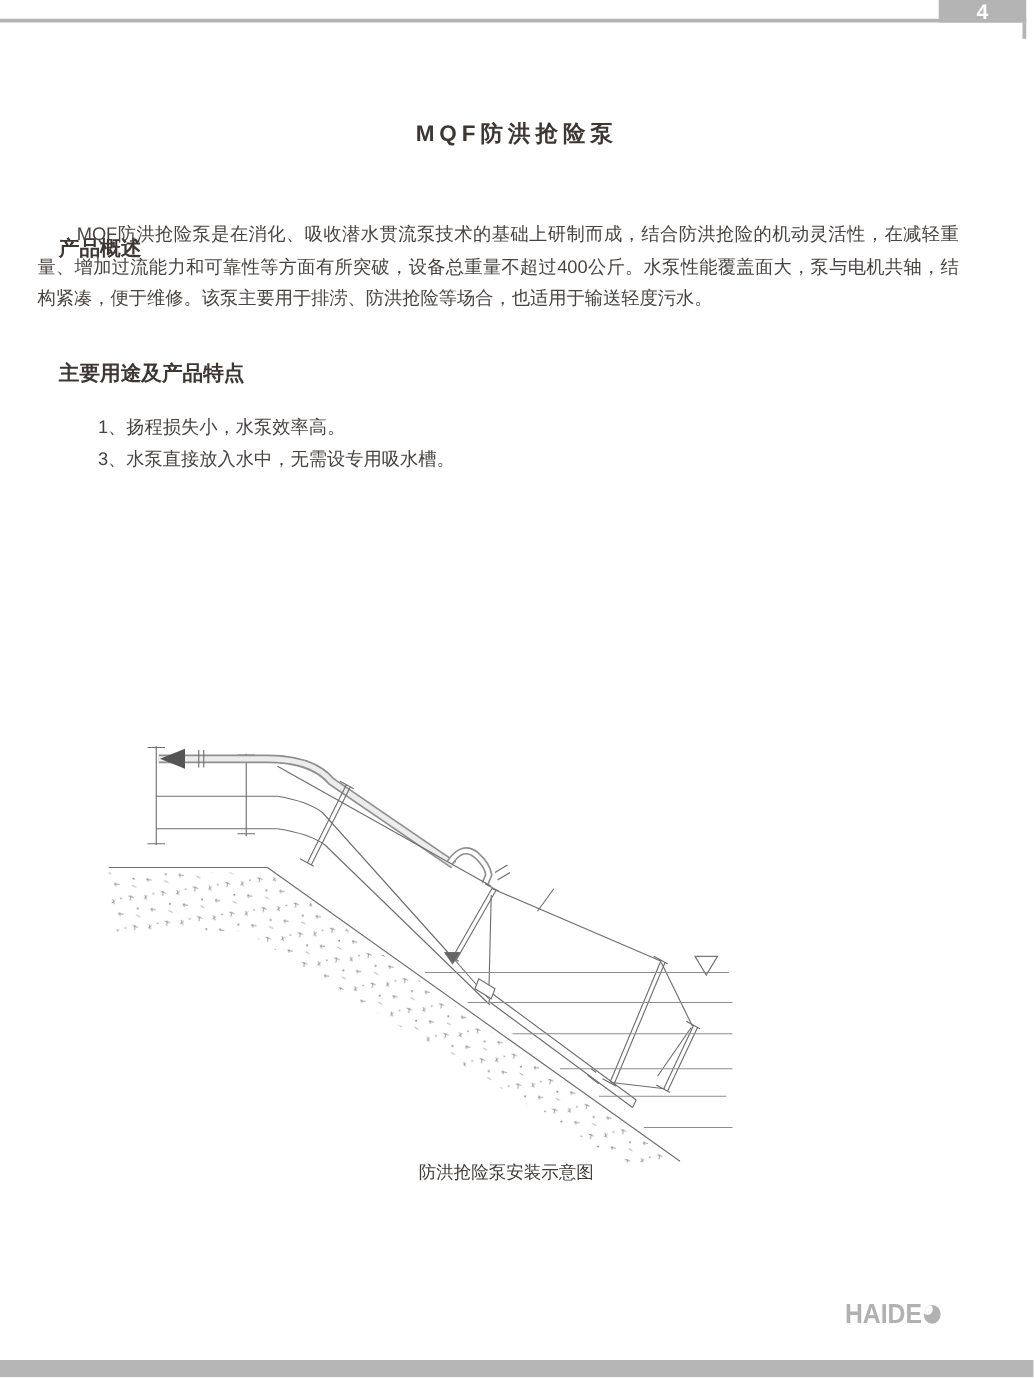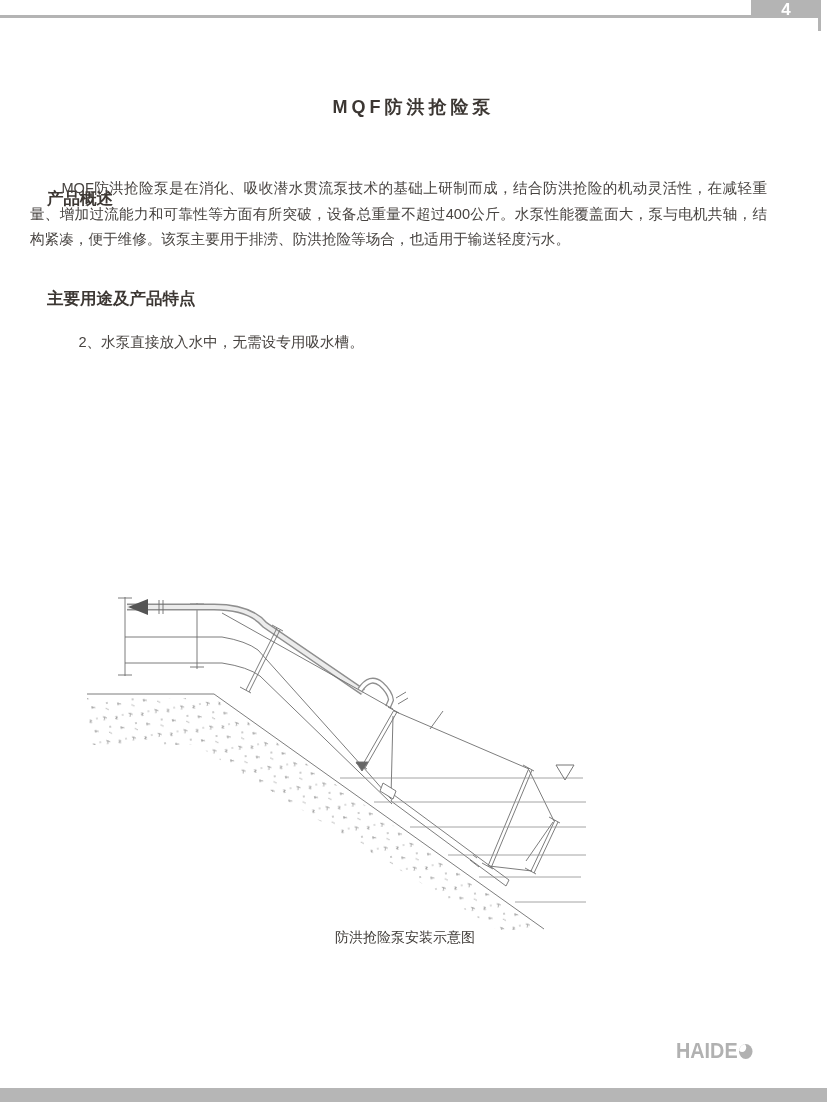--- a/index.html
+++ b/index.html
@@ -43,21 +43,22 @@
   </div>
   <div class="tab-tail"></div>
 
   <div class="title">MQF防洪抢险泵</div>
 
   <h2 class="h-sec h-overview">产品概述</h2>
   <p class="par">MQF防洪抢险泵是在消化、吸收潜水贯流泵技术的基础上研制而成，结合防洪抢险的机动灵活性，在减轻重量、增加过流能力和可靠性等方面有所突破，设备总重量不超过400公斤。水泵性能覆盖面大，泵与电机共轴，结构紧凑，便于维修。该泵主要用于排涝、防洪抢险等场合，也适用于输送轻度污水。</p>
 
   <h2 class="h-sec h-features">主要用途及产品特点</h2>
   <div class="features">
-    <p>2、水泵直接放入水中，无需设专用吸水槽。</p>
+    <p>1、扬程损失小，水泵效率高。</p>
+    <p>3、水泵直接放入水中，无需设专用吸水槽。</p>
   </div>
 
   <svg class="diagram" viewBox="85 580 605 350" xmlns="http://www.w3.org/2000/svg">
     <defs>
       <pattern id="soil" width="26" height="24" patternUnits="userSpaceOnUse" patternTransform="rotate(-8)">
         <path d="M2 4 l4 2 M4 4 l-1 4" stroke="#8a8a8a" stroke-width="0.7" fill="none"></path>
         <path d="M14 8 l3 -2 m-2 -1 l1 4" stroke="#8a8a8a" stroke-width="0.7" fill="none"></path>
         <circle cx="8" cy="15" r="0.8" fill="#8a8a8a"></circle>
         <path d="M18 17 l4 1 m-3 -2 l0 3" stroke="#8a8a8a" stroke-width="0.7" fill="none"></path>
         <circle cx="22" cy="5" r="0.7" fill="#9a9a9a"></circle>

